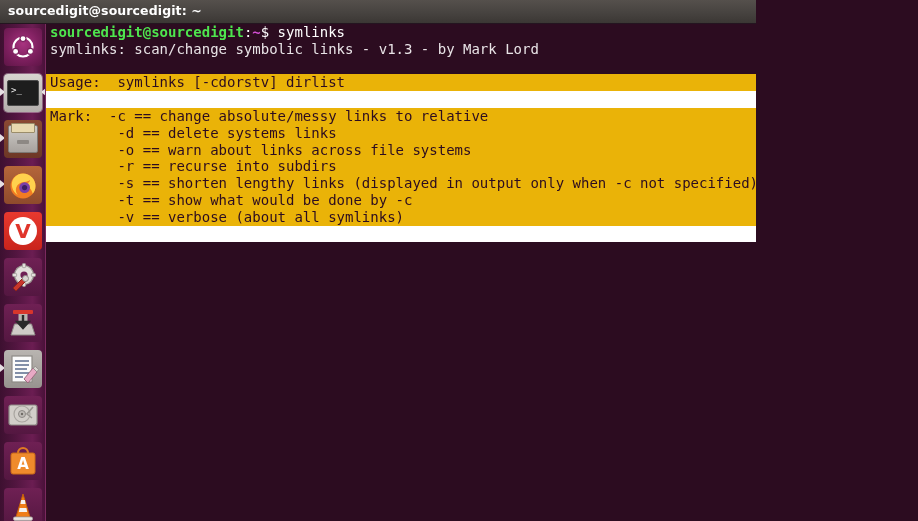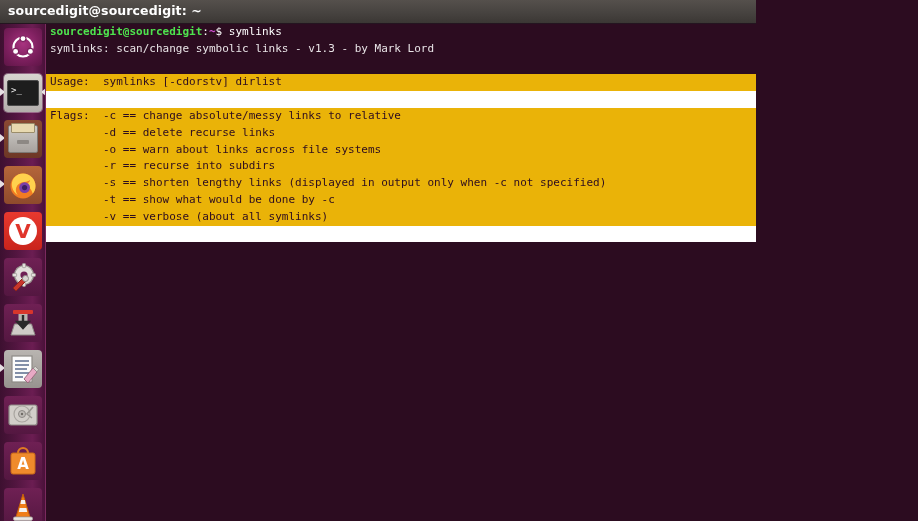--- a/index.html
+++ b/index.html
@@ -104,21 +104,21 @@
   #term-lines {
     position: absolute;
     left: 0;
     top: 0;
     width: 872px;
   }
   .tline {
     height: 16.8px;
     line-height: 16.8px;
     font-family: "DejaVu Sans Mono", monospace;
-    font-size: 11px;
+    font-size: 14px;
     white-space: pre;
     padding-left: 4px;
     box-sizing: border-box;
     color: #e8e3e6;
     letter-spacing: 0px;
   }
   .tline.inv {
     background: #eab308;
     color: #2c0c20;
   }
@@ -279,22 +279,22 @@
 
   </div>
 
   <div id="terminal">
     <div id="term-lines">
         <div class="tline"><span class="u">sourcedigit@sourcedigit</span><span class="p">:</span><span class="tilde">~</span><span class="p">$ </span><span class="p">symlinks</span></div>
         <div class="tline">symlinks: scan/change symbolic links - v1.3 - by Mark Lord</div>
         <div class="tline"></div>
         <div class="tline inv">Usage:  symlinks [-cdorstv] dirlist</div>
         <div class="tline blank-inv"></div>
-        <div class="tline inv">Flags:  -c == change absolute/messy links to relative</div>
-        <div class="tline inv">        -d == delete recurse links</div>
+        <div class="tline inv">Mark:  -c == change absolute/messy links to relative</div>
+        <div class="tline inv">        -d == delete systems links</div>
         <div class="tline inv">        -o == warn about links across file systems</div>
         <div class="tline inv">        -r == recurse into subdirs</div>
         <div class="tline inv">        -s == shorten lengthy links (displayed in output only when -c not specified)</div>
         <div class="tline inv">        -t == show what would be done by -c</div>
         <div class="tline inv">        -v == verbose (about all symlinks)</div>
         <div class="tline blank-inv"></div>
       </div>
   </div>
 
 </div>

